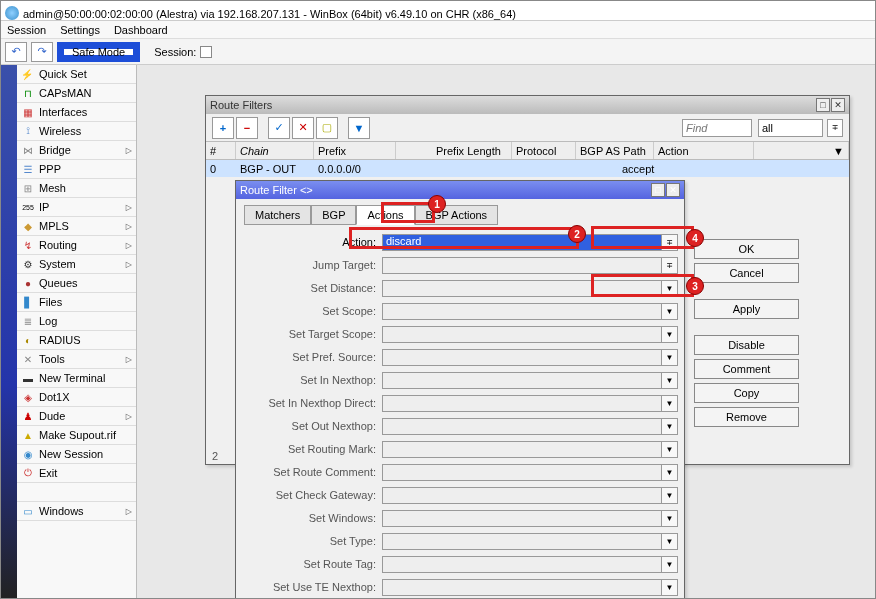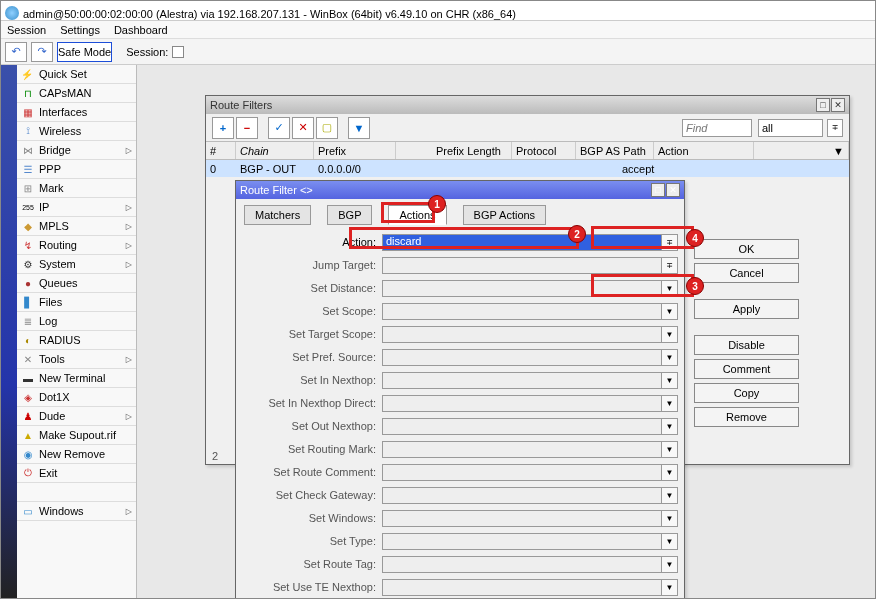--- a/index.html
+++ b/index.html
@@ -2,21 +2,21 @@
 <html><head>
 <meta charset="utf-8">
 <style>
 * { box-sizing: border-box; margin: 0; padding: 0; font-family: Tahoma, Arial, sans-serif; font-size: 11px; }
 body { width: 876px; height: 599px; background: #f0f0f0; position: relative; overflow: hidden; border: 1px solid #888; }
 .titlebar { height: 20px; background: #fff; display: flex; align-items: flex-end; padding: 0 4px; border-bottom: 1px solid #ccc; }
 .titlebar .logo { width: 14px; height: 14px; border-radius: 50%; background: radial-gradient(circle, #8fd0ff, #3a90cc); margin-right: 4px; }
 .menubar { height: 18px; background: #f8f8f8; display: flex; align-items: center; padding: 0 6px; gap: 14px; border-bottom: 1px solid #ddd; }
 .toolbar { height: 26px; background: #f4f4f4; display: flex; align-items: center; padding: 0 4px; gap: 4px; border-bottom: 1px solid #ccc; }
 .tb-btn { width: 22px; height: 20px; border: 1px solid #999; background: #fff; display: flex; align-items: center; justify-content: center; cursor: pointer; }
-.safe-mode { height: 20px; border: 1px solid #1d4ed8; background: #fff; padding: 0 0; display: flex; align-items: center; cursor: pointer; }
+.safe-mode { height: 20px; border: 7px solid #1d4ed8; background: #fff; padding: 0 8px; display: flex; align-items: center; cursor: pointer; }
 .sess-lbl { margin-left: 10px; display: flex; align-items: center; gap: 4px; }
 .sess-box { width: 12px; height: 12px; border: 1px solid #888; background: #fff; }
 .main { display: flex; height: calc(100% - 64px); }
 .sidebar-track { width: 16px; background: linear-gradient(to bottom, #3a50aa, #2434aa 60%, #222 100%); }
 .sidebar { width: 120px; background: #f8f8f8; border-right: 1px solid #bbb; }
 .sb-item { height: 19px; display: flex; align-items: center; padding: 0 4px; border-bottom: 1px solid #ddd; cursor: pointer; gap: 4px; }
 .sb-item .ic { width: 14px; height: 14px; display: flex; align-items: center; justify-content: center; font-size: 10px; }
 .sb-item .chev { margin-left: auto; font-size: 8px; color: #555; }
 .workspace { flex: 1; background: #e8e8e8; position: relative; }
 .win { position: absolute; background: #f0f0f0; border: 1px solid #666; box-shadow: 2px 2px 3px rgba(0,0,0,0.15); }
@@ -28,21 +28,21 @@
 .rf-toolbar { height: 28px; display: flex; align-items: center; padding: 0 6px; gap: 2px; border-bottom: 1px solid #bbb; }
 .rf-btn { width: 22px; height: 22px; border: 1px solid #999; background: #fff; display: flex; align-items: center; justify-content: center; cursor: pointer; }
 .rf-find { margin-left: auto; width: 70px; height: 18px; border: 1px solid #999; padding: 0 3px; color: #aaa; font-style: italic; background: #fff; }
 .rf-all { width: 65px; height: 18px; border: 1px solid #999; margin-left: 4px; padding: 0 3px; background: #fff; display: flex; align-items: center; }
 .rf-all-dd { width: 16px; height: 18px; border: 1px solid #999; background: #fff; display: flex; align-items: center; justify-content: center; font-size: 8px; margin-left: 2px; cursor: pointer; }
 .grid-head { height: 18px; display: flex; background: #eee; border-bottom: 1px solid #bbb; }
 .gh { border-right: 1px solid #ccc; padding: 2px 4px; display: flex; align-items: center; }
 .grid-row { height: 17px; display: flex; background: #cde3ff; }
 .gc { border-right: 1px solid transparent; padding: 1px 4px; display: flex; align-items: center; }
 .win-rfd { left: 98px; top: 115px; width: 450px; height: 440px; }
-.tabs { display: flex; padding: 6px 8px 0 8px; gap: 16px; }
+.tabs { display: flex; padding: 6px 8px 0 8px; gap: 0; }
 .tab { padding: 3px 10px; border: 1px solid #999; background: #e4e4e4; cursor: pointer; }
 .tab.active { background: #fff; border-bottom-color: #fff; }
 .form-area { padding: 6px; }
 .frow { display: flex; align-items: center; height: 22px; margin-bottom: 1px; }
 .flabel { width: 140px; text-align: right; padding-right: 6px; color: #555; }
 .flabel.req { color: #000; }
 .finput { flex: 1; height: 17px; border: 1px solid #999; background: #fff; padding: 0 3px; }
 .fdd { width: 16px; height: 17px; border: 1px solid #999; border-left: none; background: #f8f8f8; display: flex; align-items: center; justify-content: center; font-size: 8px; cursor: pointer; }
 .side-btns { position: absolute; top: 40px; right: -115px; width: 105px; display: flex; flex-direction: column; gap: 4px; }
 .sbtn { height: 20px; border: 1px solid #888; background: #f4f4f4; display: flex; align-items: center; justify-content: center; cursor: pointer; }
@@ -103,21 +103,21 @@
         <span class="ic" style="color: rgb(136, 136, 136);">⋈</span>
         <span>Bridge</span>
         <span class="chev">▷</span>
       </div>
       <div class="sb-item">
         <span class="ic" style="color: rgb(85, 136, 204);">☰</span>
         <span>PPP</span>
       </div>
       <div class="sb-item">
         <span class="ic" style="color: rgb(136, 136, 136);">⊞</span>
-        <span>Mark</span>
+        <span>Mesh</span>
       </div>
       <div class="sb-item">
         <span class="ic" style="color: rgb(0, 0, 0); font-size: 7px;">255</span>
         <span>IP</span>
         <span class="chev">▷</span>
       </div>
       <div class="sb-item">
         <span class="ic" style="color: rgb(204, 153, 51);">◆</span>
         <span>MPLS</span>
         <span class="chev">▷</span>
@@ -165,21 +165,21 @@
         <span class="ic" style="color: rgb(204, 0, 0);">♟</span>
         <span>Dude</span>
         <span class="chev">▷</span>
       </div>
       <div class="sb-item">
         <span class="ic" style="color: rgb(204, 170, 0);">▲</span>
         <span>Make Supout.rif</span>
       </div>
       <div class="sb-item">
         <span class="ic" style="color: rgb(51, 136, 204);">◉</span>
-        <span>New Remove</span>
+        <span>New Session</span>
       </div>
       <div class="sb-item">
         <span class="ic" style="color: rgb(204, 51, 51);">⏻</span>
         <span>Exit</span>
       </div>
       <div class="sb-item">
         <span class="ic"></span>
         <span></span>
       </div>
       <div class="sb-item">

